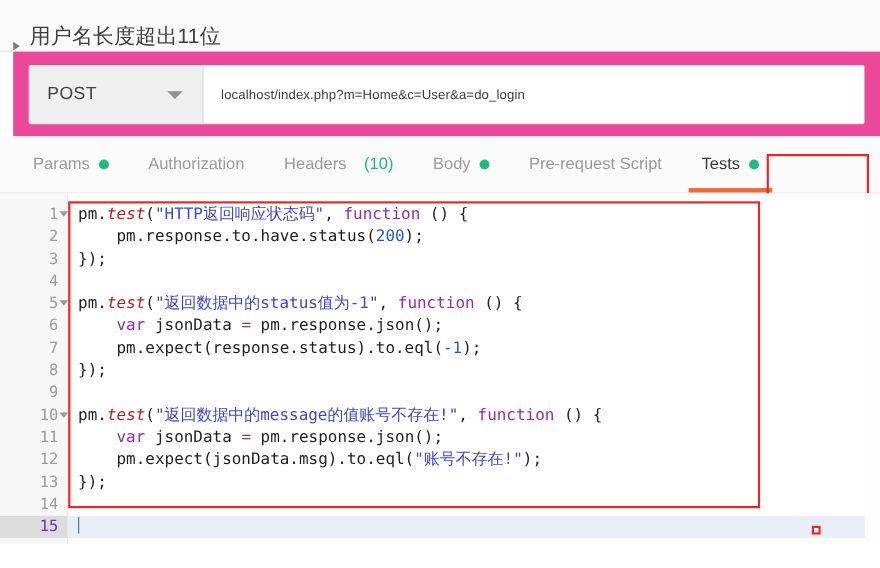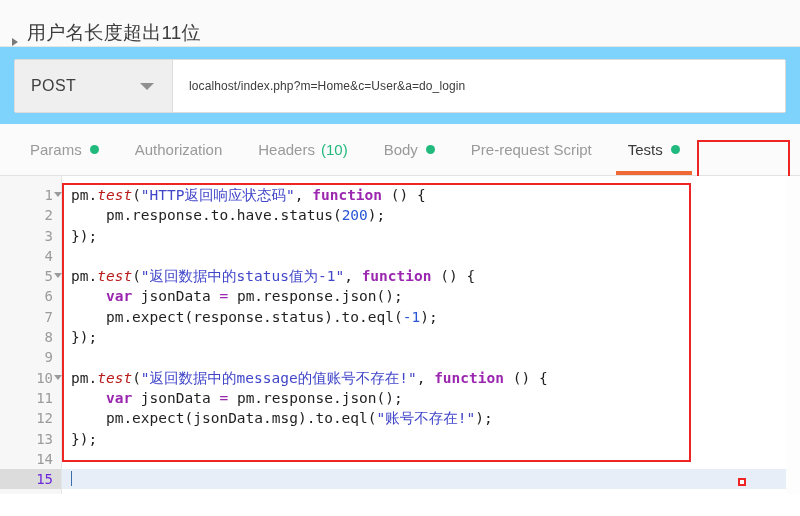--- a/index.html
+++ b/index.html
@@ -30,22 +30,23 @@
   .title-text {
     font-size: 19px;
     color: #3d3d3d;
     letter-spacing: .2px;
     white-space: nowrap;
   }
 
   
   .urlbar-wrap {
     height: 77px;
-    background: #7dd3fc;
+    background: #ec4899;
     padding: 12px 14px 0 14px;
+    margin-left: 12px;
   }
   .urlbar {
     display: flex;
     height: 54px;
     border: 1px solid #dcdcdc;
     background: #fff;
     border-radius: 2px;
   }
   .method-box {
     width: 158px;
@@ -93,21 +94,21 @@
     color: #9a9a9a;
     white-space: nowrap;
     position: relative;
     text-align: right;
   }
   .tab .dot {
     width: 9px; height: 9px; border-radius: 50%;
     background: #21b97e;
     margin-left: 8px; display: inline-block;
   }
-  .tab .count { color: #21b97e; margin-left: 6px; }
+  .tab .count { color: #21b97e; margin-left: 16px; }
   .tab.active { color: #3a3a3a; }
   .tab.active .underline {
     position: absolute; left: 6px; right: 6px; bottom: 0;
     height: 4px; background: #f06a36;
   }
 
   
   .anno-tab {
     position: absolute;
     left: 697px; top: 140px; width: 93px; height: 52px;
@@ -167,21 +168,21 @@
   .cursor-bar {
     display: inline-block;
     width: 1px; height: 15px;
     background: #3a6ea8;
     vertical-align: -2px;
   }
   
   .t-plain  { color: #1f1f1f; }
   .t-fn     { color: #b91c1c; font-style: italic; }
   .t-str    { color: #4146c9; }
-  .t-kw     { color: #9b27b0; font-weight: bold; }
+  .t-kw     { color: #9b27b0; }
   .t-num    { color: #2857d4; }
   .t-op     { color: #9b27b0; }
 
   
   .anno-code {
     position: absolute;
     left: 62px; top: 7px; width: 629px; height: 279px;
     border: 2px solid #ef2525;
     pointer-events: none;
   }

